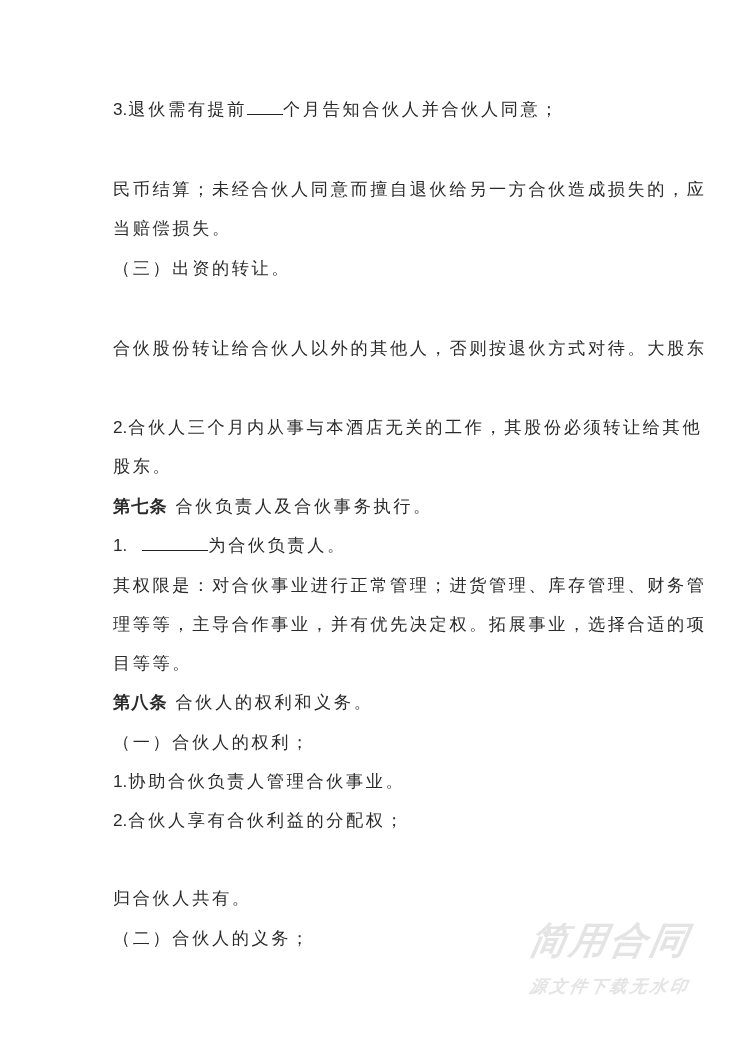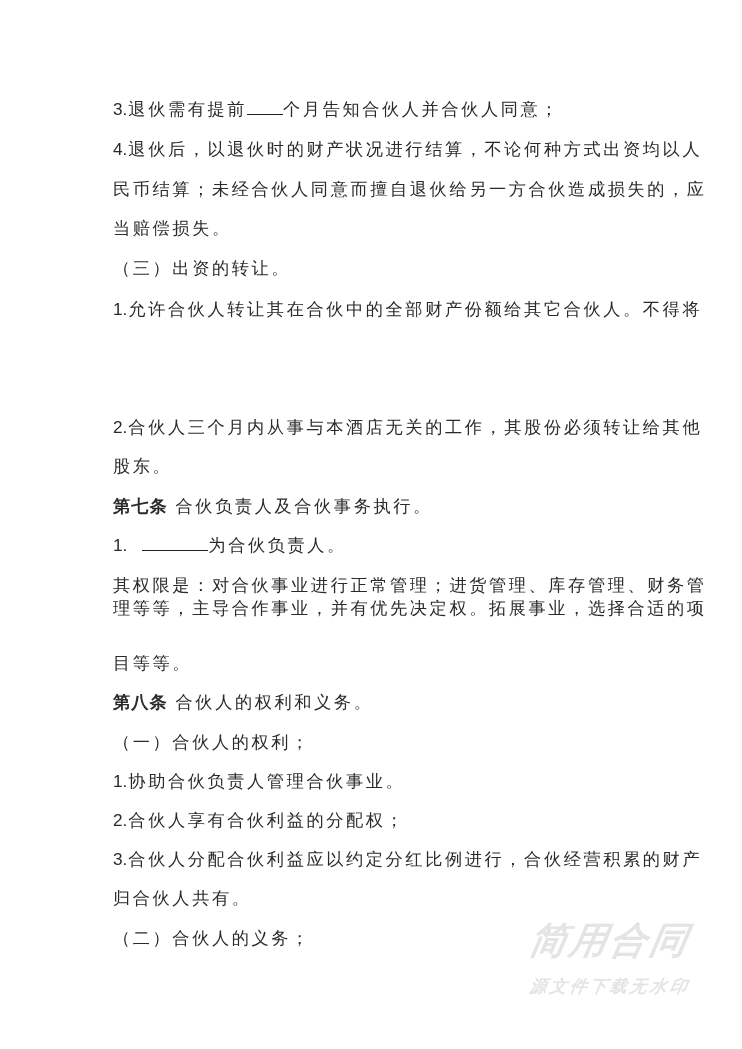--- a/index.html
+++ b/index.html
@@ -18,80 +18,74 @@
 </style>
 </head>
 <body>
 
 <div class="page">
 
   <div class="line" style="top:97px">
     <span class="num">3.</span><span>退伙需有提前</span><span class="blank" style="width:36px"></span><span>个月告知合伙人并合伙人同意；</span>
   </div>
 
-  <div class="line" style="top:137px">
-    <span class="num">4.</span><span>退伙后，以退伙时的财产状况进行结算，不论何种方式出资均以人</span>
-  </div>
   <div class="line" style="top:177px">
     <span>民币结算；未经合伙人同意而擅自退伙给另一方合伙造成损失的，应</span>
   </div>
   <div class="line" style="top:256px">
     <span>（三）出资的转让。</span>
   </div>
 
   <div class="line" style="top:216px">
     <span>当赔偿损失。</span>
   </div>
 
-  <div class="line" style="top:297px">
-    <span class="num">1.</span><span>允许合伙人转让其在合伙中的全部财产份额给其它合伙人。不得将</span>
+  <div class="line" style="top:336px">
+    <span>合伙股份转让给合伙人以外的其他人，否则按退伙方式对待。大股东</span>
   </div>
 
   <div class="line" style="top:415px">
     <span class="num">2.</span><span>合伙人三个月内从事与本酒店无关的工作，其股份必须转让给其他</span>
   </div>
   <div class="line" style="top:454px">
     <span>股东。</span>
   </div>
 
   <div class="line" style="top:494px">
     <span class="bold">第七条</span><span>合伙负责人及合伙事务执行。</span>
   </div>
 
   <div class="line" style="top:533px">
     <span class="num">1.</span><span style="display:inline-block;width:14px"></span><span class="blank" style="width:66px"></span><span>为合伙负责人。</span>
   </div>
 
   <div class="line" style="top:573px">
     <span>其权限是：对合伙事业进行正常管理；进货管理、库存管理、财务管</span>
   </div>
-  <div class="line" style="top:596px">
+  <div class="line" style="top:612px">
     <span>理等等，主导合作事业，并有优先决定权。拓展事业，选择合适的项</span>
   </div>
   <div class="line" style="top:651px">
     <span>目等等。</span>
   </div>
 
   <div class="line" style="top:690px">
     <span class="bold">第八条</span><span>合伙人的权利和义务。</span>
   </div>
 
   <div class="line" style="top:730px">
     <span>（一）合伙人的权利；</span>
   </div>
 
   <div class="line" style="top:769px">
     <span class="num">1.</span><span>协助合伙负责人管理合伙事业。</span>
   </div>
   <div class="line" style="top:808px">
     <span class="num">2.</span><span>合伙人享有合伙利益的分配权；</span>
   </div>
-  <div class="line" style="top:847px">
-    <span class="num">3.</span><span>合伙人分配合伙利益应以约定分红比例进行，合伙经营积累的财产</span>
-  </div>
   <div class="line" style="top:886px">
     <span>归合伙人共有。</span>
   </div>
 
   <div class="line" style="top:926px">
     <span>（二）合伙人的义务；</span>
   </div>
 
   <div class="watermark">
     <div class="wm-main">简用合同</div>

